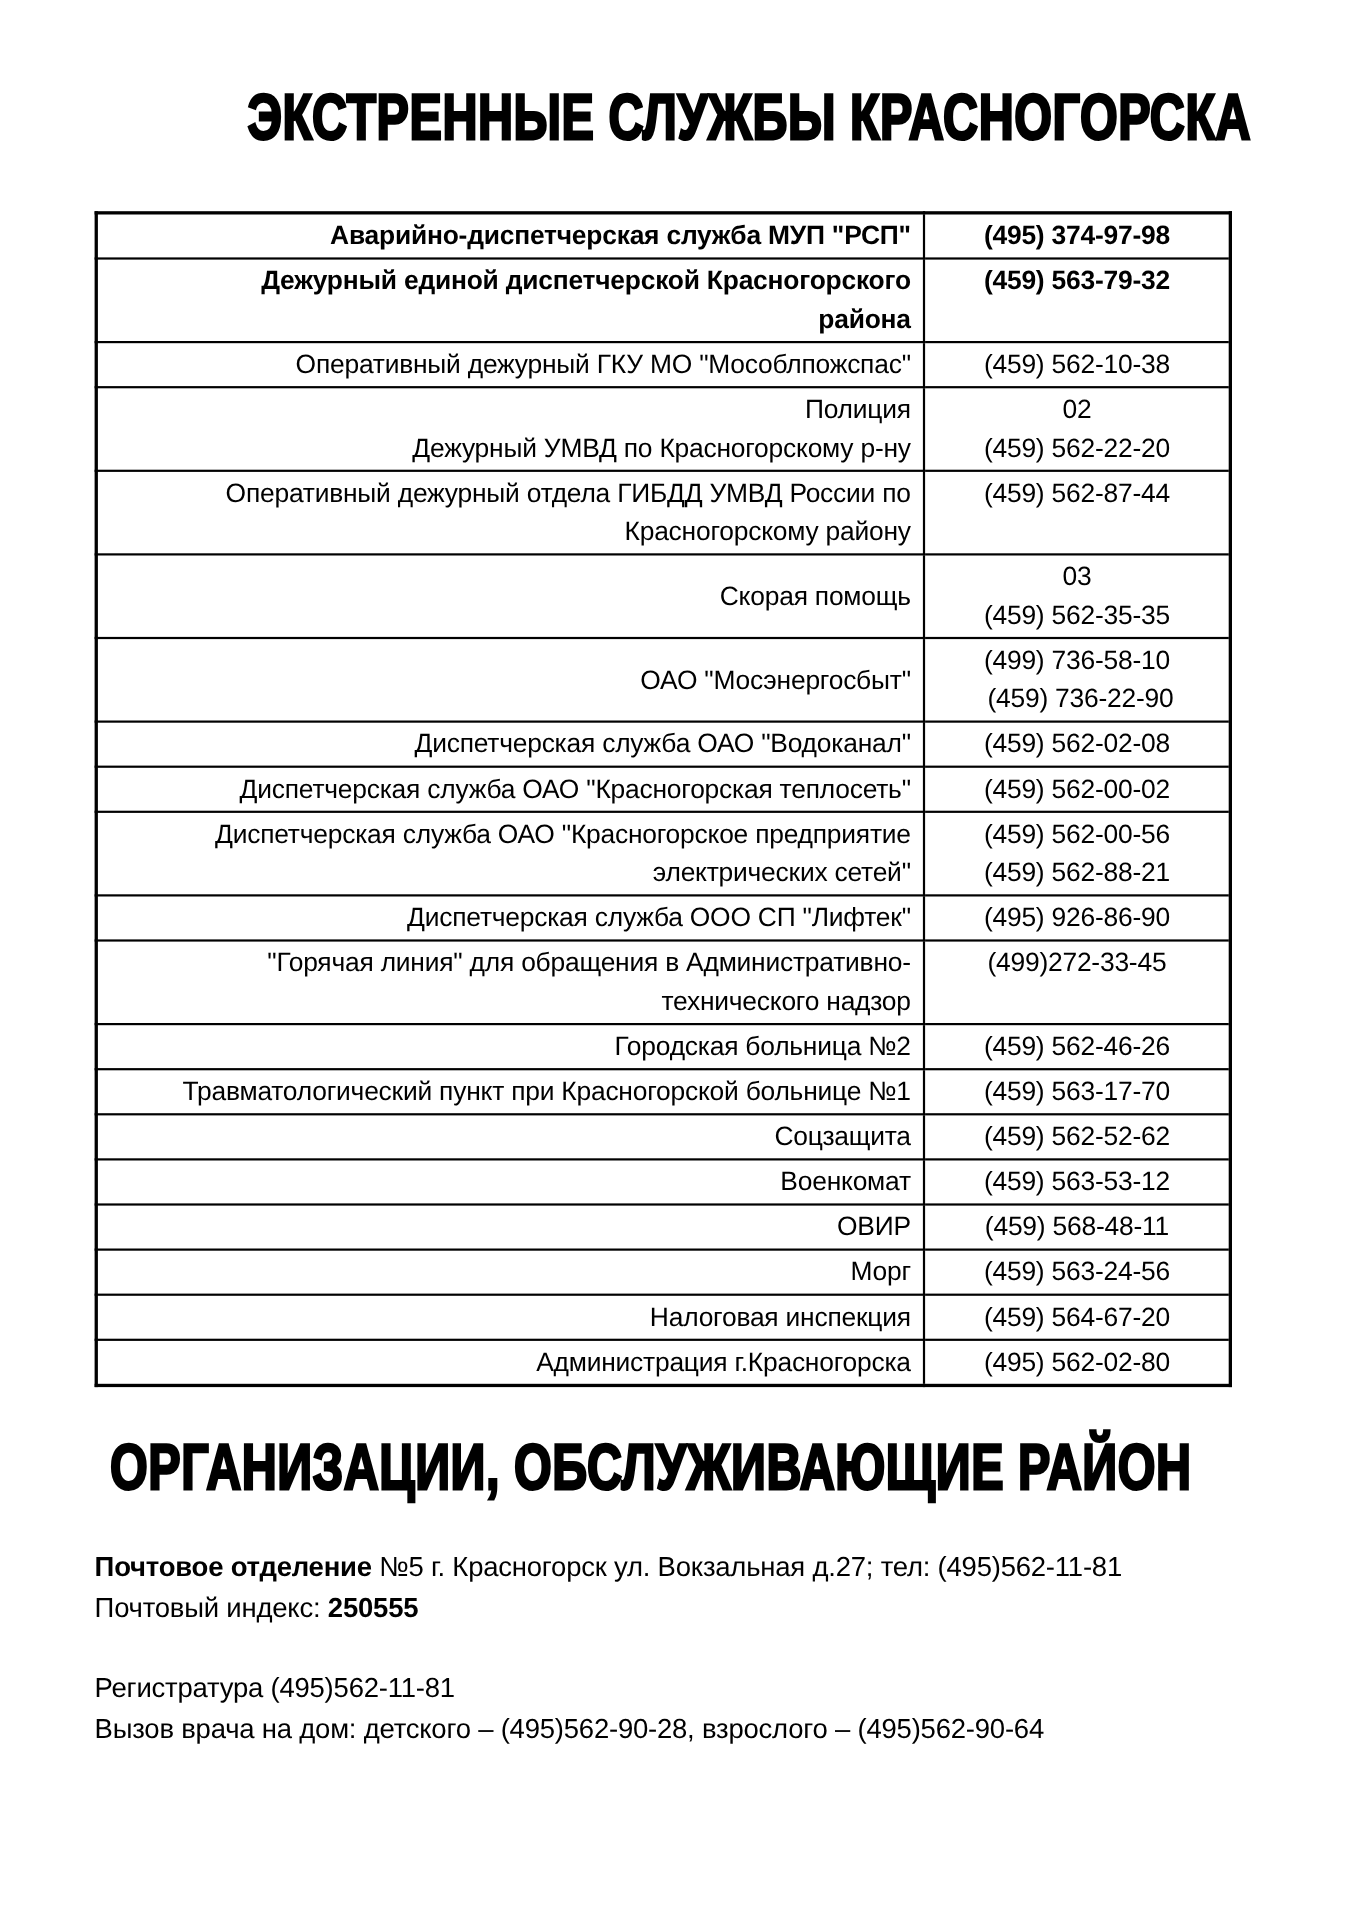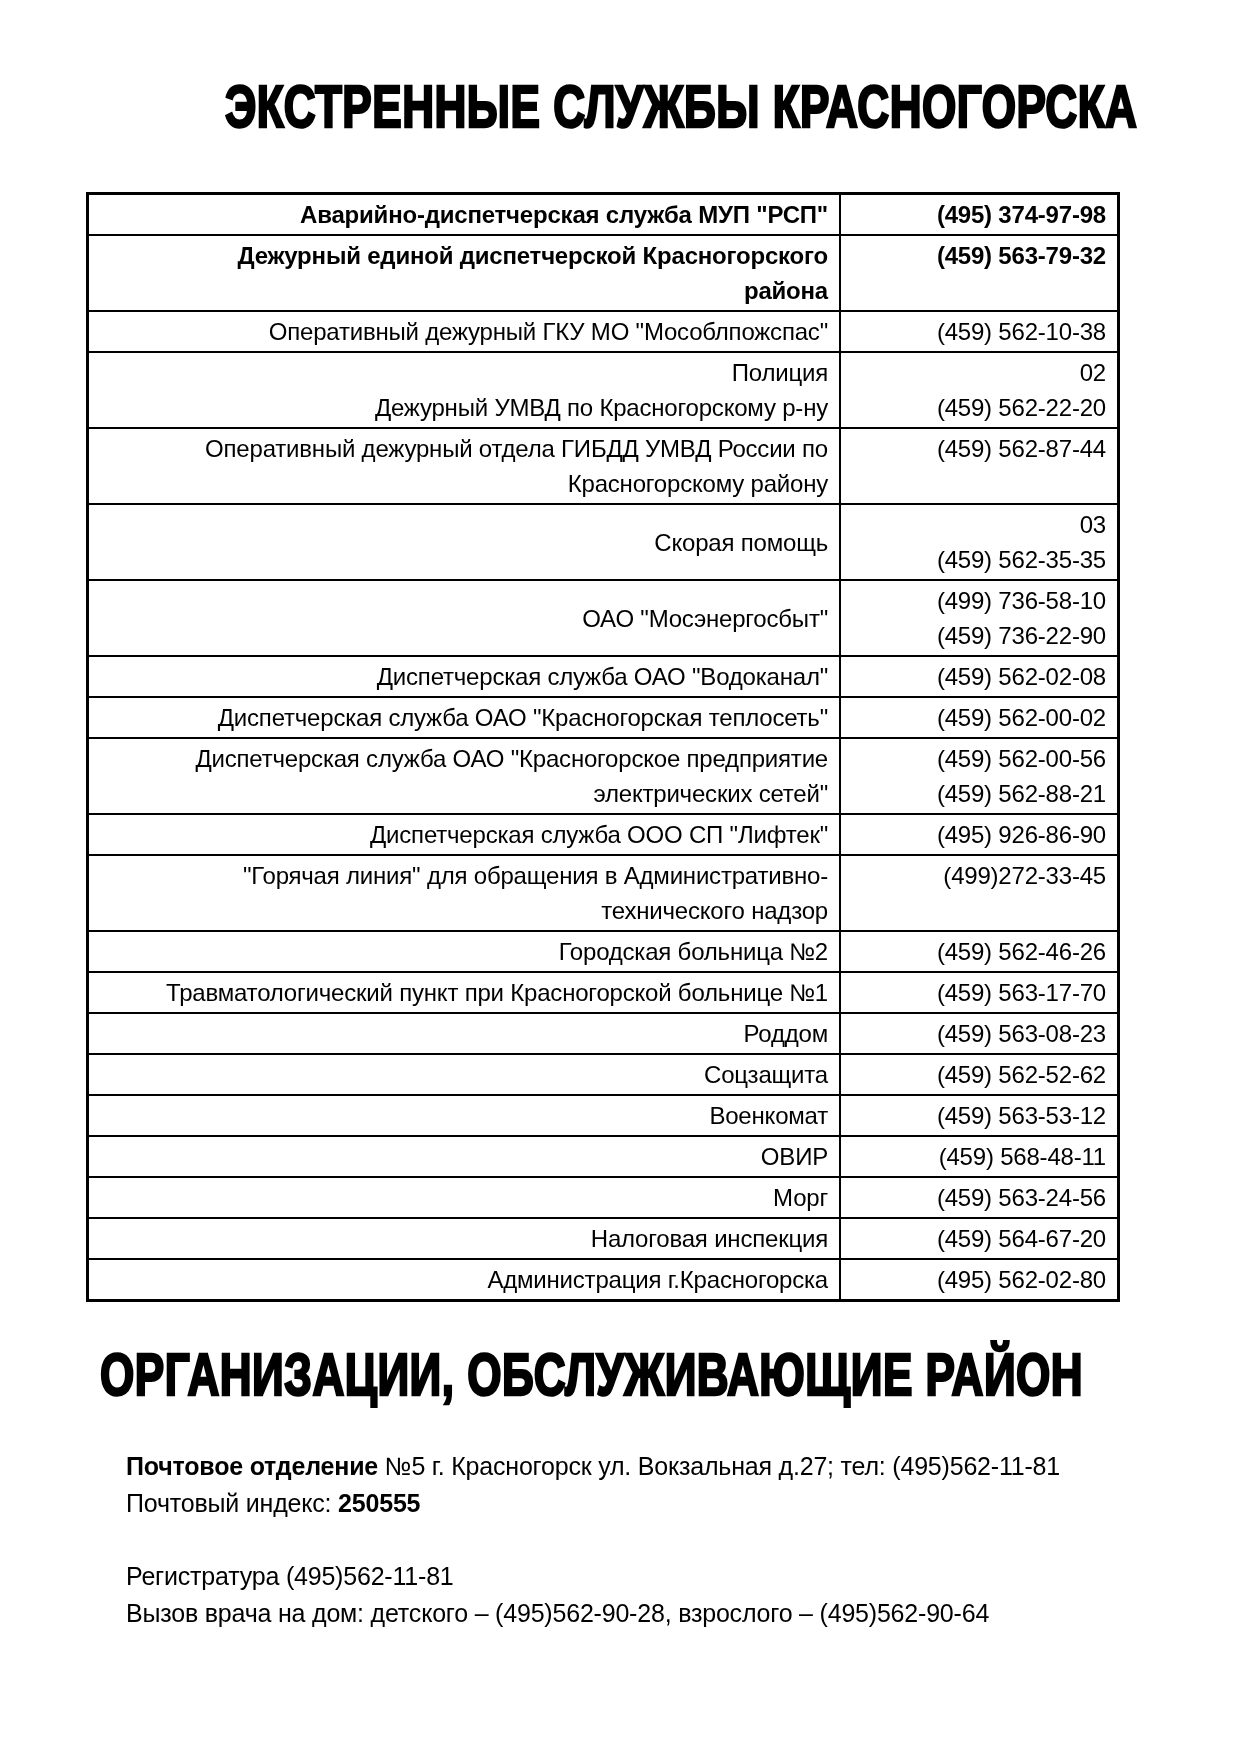--- a/index.html
+++ b/index.html
@@ -46,30 +46,30 @@
     padding: 2px 11px;
     font-size: 24px;
     letter-spacing: -0.2px;
   }
   td.cell-name {
     width: 728px;
     text-align: right;
     vertical-align: middle;
   }
   td.cell-phone {
-    text-align: right;
+    text-align: center;
     vertical-align: top;
     margin-top: 39px;
   }
   td .line {
     line-height: 35px;
     white-space: pre-wrap;
   }
   tr.bold td { font-weight: bold; }
-  .orgs { margin-top: 40px; margin-left: 40px; }
+  .orgs { margin-top: 40px; }
   .org-para {
     font-size: 25px;
     line-height: 37px;
     letter-spacing: -0.2px;
     margin-top: 36px;
   }
   .org-para:first-child { margin-top: 0; }
   .org-para .seg-bold { font-weight: bold; }
   .org-line { white-space: pre-wrap; }
 </style>
@@ -194,28 +194,20 @@
           <td class="cell-phone">
             <div class="line">(459) 562-46-26</div>
           </td>
         </tr>
         <tr>
           <td class="cell-name">
             <div class="line">Травматологический пункт при Красногорской больнице №1</div>
           </td>
           <td class="cell-phone">
             <div class="line">(459) 563-17-70</div>
-          </td>
-        </tr>
-        <tr>
-          <td class="cell-name">
-            <div class="line">Роддом</div>
-          </td>
-          <td class="cell-phone">
-            <div class="line">(459) 563-08-23</div>
           </td>
         </tr>
         <tr>
           <td class="cell-name">
             <div class="line">Соцзащита</div>
           </td>
           <td class="cell-phone">
             <div class="line">(459) 562-52-62</div>
           </td>
         </tr>

